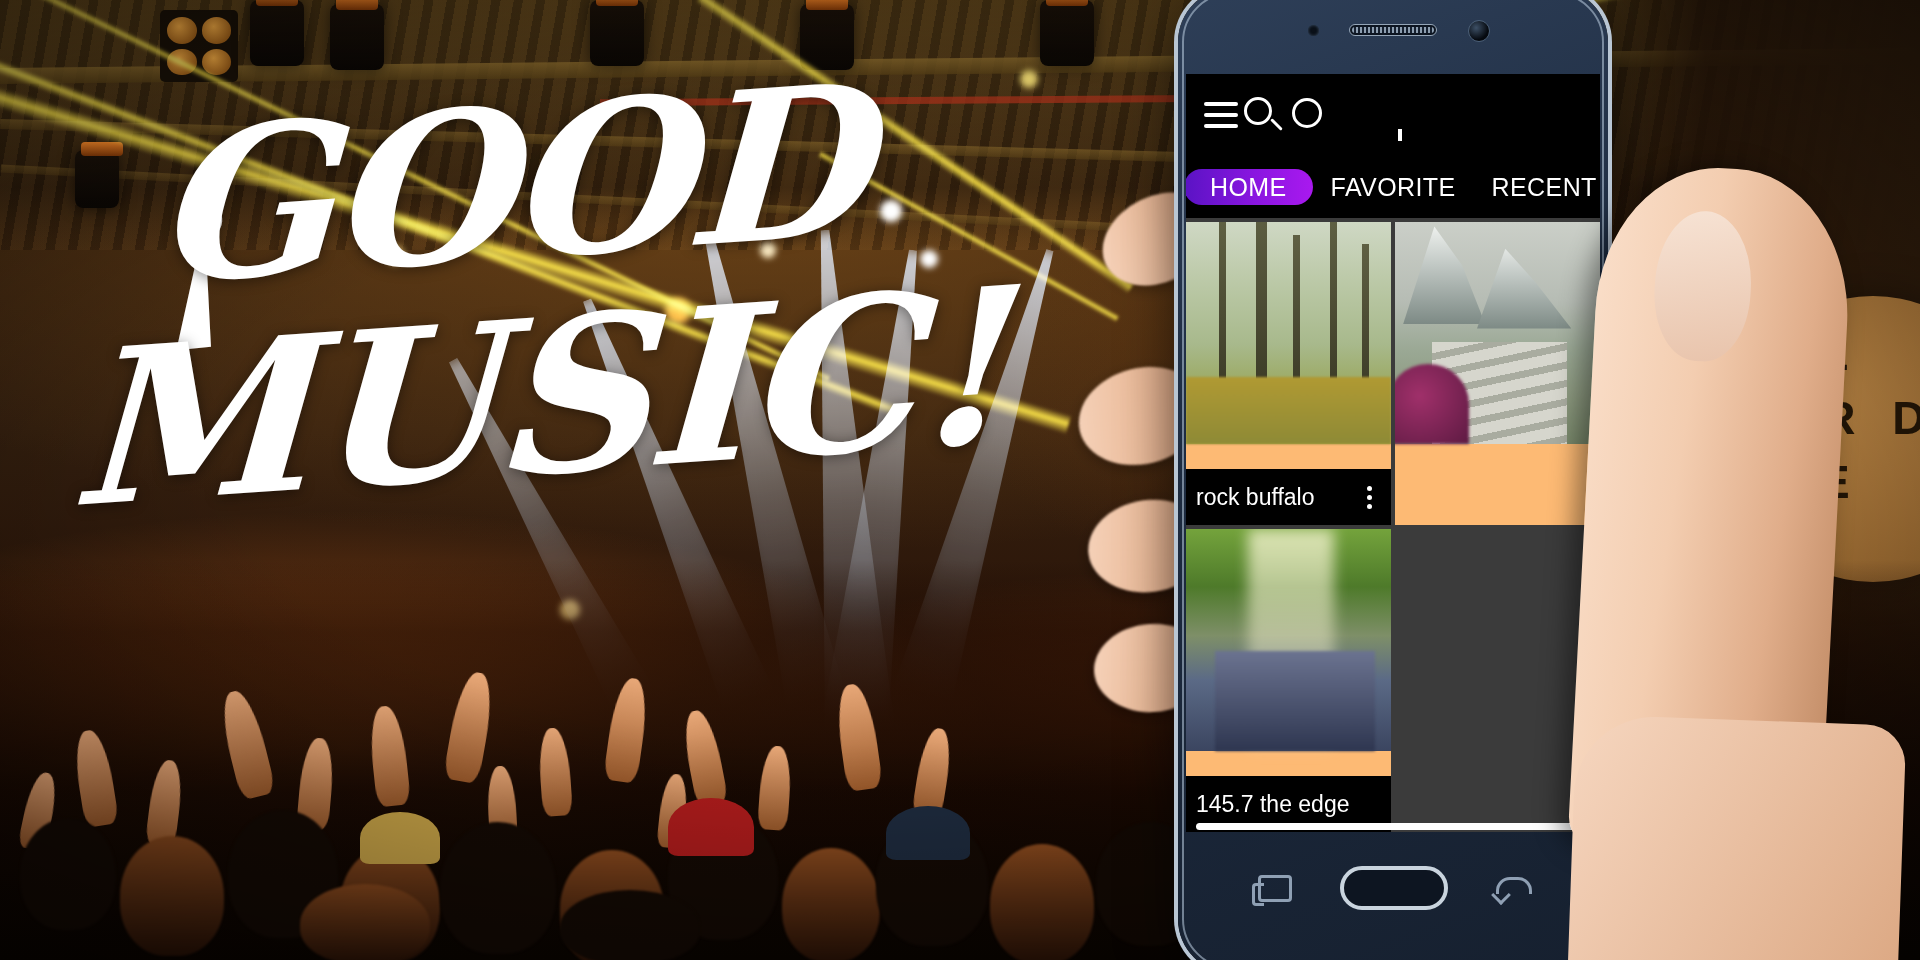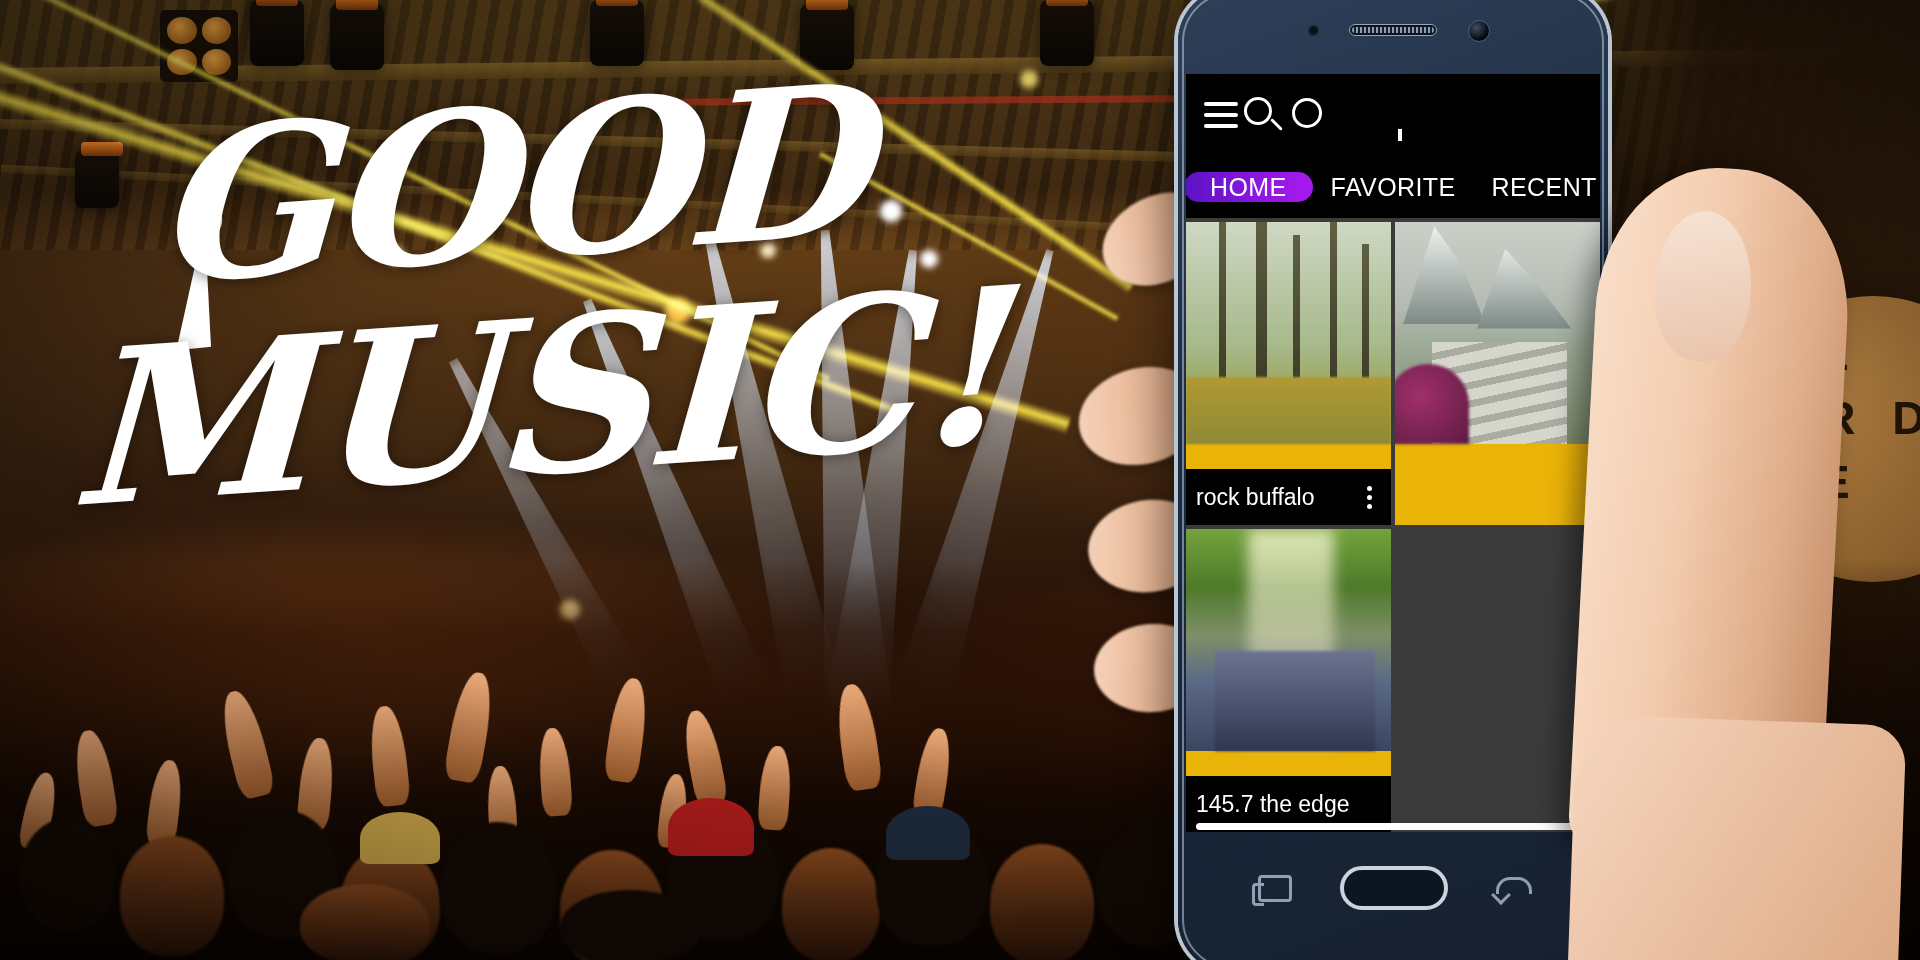--- a/index.html
+++ b/index.html
@@ -99,27 +99,27 @@
             font-family:"Liberation Sans",sans-serif;}
   .subdot{position:absolute;left:212px;top:55px;width:4px;height:12px;background:#fff;}
   .ic{width:46px;height:46px;position:relative;flex:none;}
   .mag-c{position:absolute;left:6px;top:5px;width:28px;height:28px;border:3px solid #fff;border-radius:50%;}
   .mag-h{position:absolute;left:31px;top:31px;width:15px;height:3px;background:#fff;transform:rotate(45deg);
          border-radius:2px;}
   .circ{position:absolute;left:8px;top:6px;width:30px;height:30px;border:3px solid #fff;border-radius:50%;}
 
   .tabs{height:62px;background:#000;display:flex;align-items:center;padding-left:2px;position:relative;}
   .tab{color:#fff;font-size:25px;letter-spacing:.4px;padding:0 18px;white-space:nowrap;
-       height:30px;display:flex;align-items:center;}
+       height:36px;display:flex;align-items:center;}
   .tab.active{border-radius:23px;background:linear-gradient(90deg,#5a13c4 0%,#8a16e0 55%,#a919ef 100%);
        padding:0 26px;margin-left:-4px;}
 
   .grid{position:relative;height:614px;background:#3b3b3b;display:grid;
         grid-template-columns:1fr 1fr;grid-template-rows:1fr 1fr;gap:4px;padding-top:4px;}
-  .card{position:relative;background:#eab308;overflow:hidden;}
+  .card{position:relative;background:#fdba74;overflow:hidden;}
   .thumb{position:absolute;left:0;top:0;right:0;height:222px;}
   .caption{position:absolute;left:0;right:0;bottom:0;height:56px;background:#000;display:flex;
            align-items:center;padding:0 10px;}
   .cap-txt{color:#fff;font-size:23px;white-space:nowrap;overflow:hidden;flex:1;
            font-family:"Liberation Sans",sans-serif;}
   .dots{width:24px;display:flex;flex-direction:column;align-items:center;justify-content:center;gap:4px;flex:none;}
   .dots i{width:5px;height:5px;border-radius:50%;background:#fff;display:block;}
 
   
   .art-forest{background:

